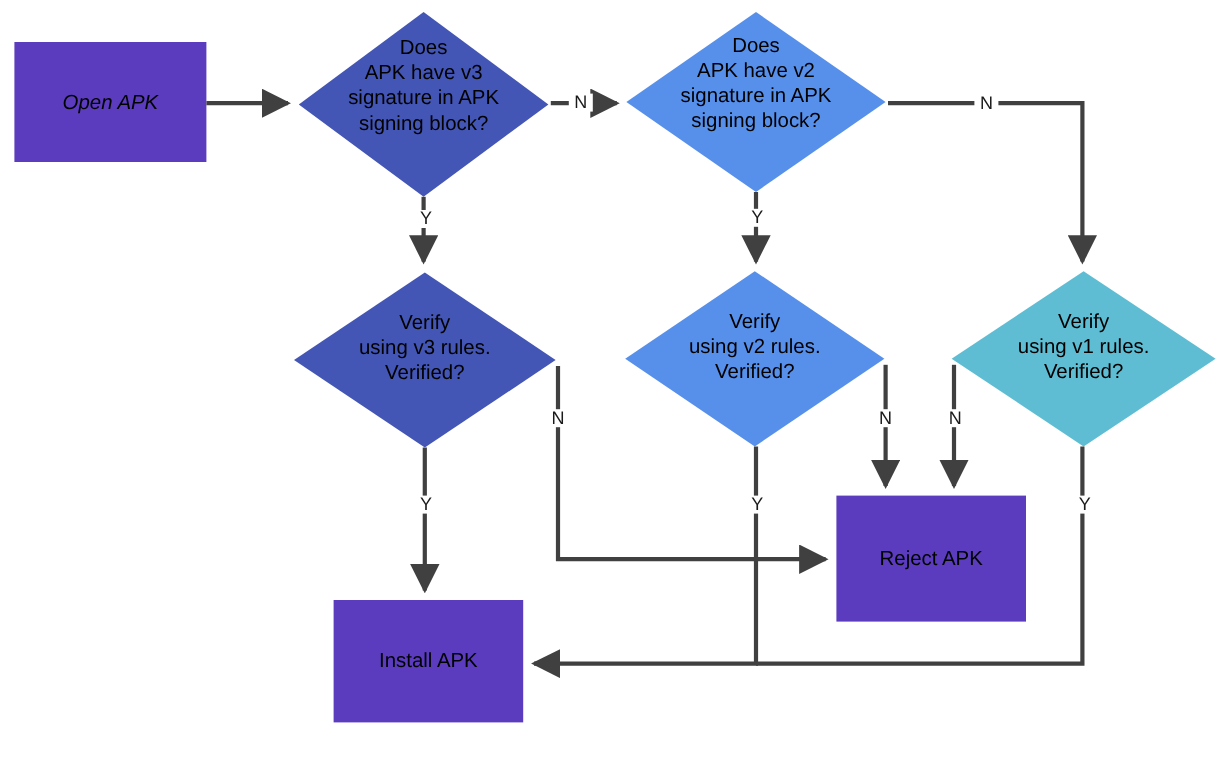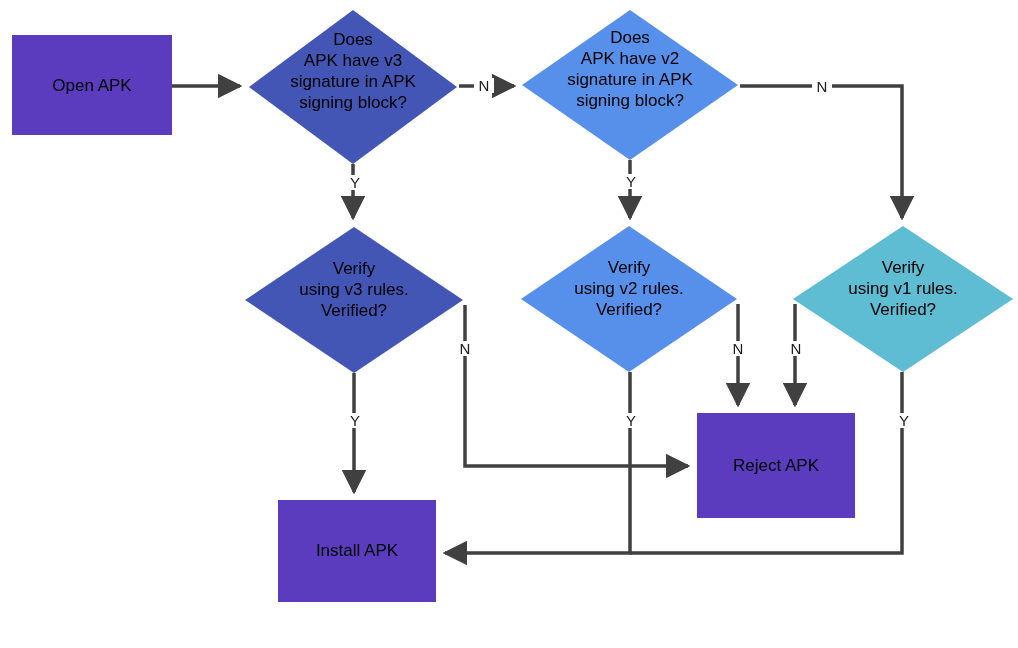--- a/index.html
+++ b/index.html
@@ -101,21 +101,21 @@
       <path d="M 795 304 L 795 405" marker-end="url(#arrow)"></path>
 
        Install APK (down then left) --&gt;
       <path d="M 630 372 L 630 553 L 445 553" marker-end="url(#arrow)"></path>
 
        Install APK (down then left) --&gt;
       <path d="M 902 372 L 902 553 L 630 553"></path>
     </g>
   </svg>
 
-  <div class="node-label" style="left:12px; top:75px; width:160px;">Open APK</div>
+  <div class="node-label" style="left:12px; top:75px; width:160px;font-style:italic;">Open APK</div>
 
   <div class="node-label" style="left:249px; top:29px; width:208px;">Does
 APK have v3
 signature in APK
 signing block?</div>
 
   <div class="node-label" style="left:522px; top:27px; width:216px;">Does
 APK have v2
 signature in APK
 signing block?</div>

